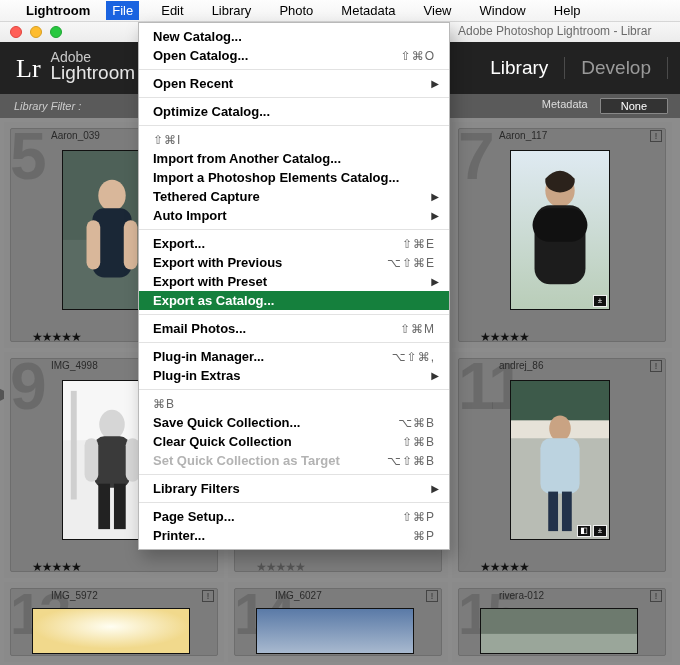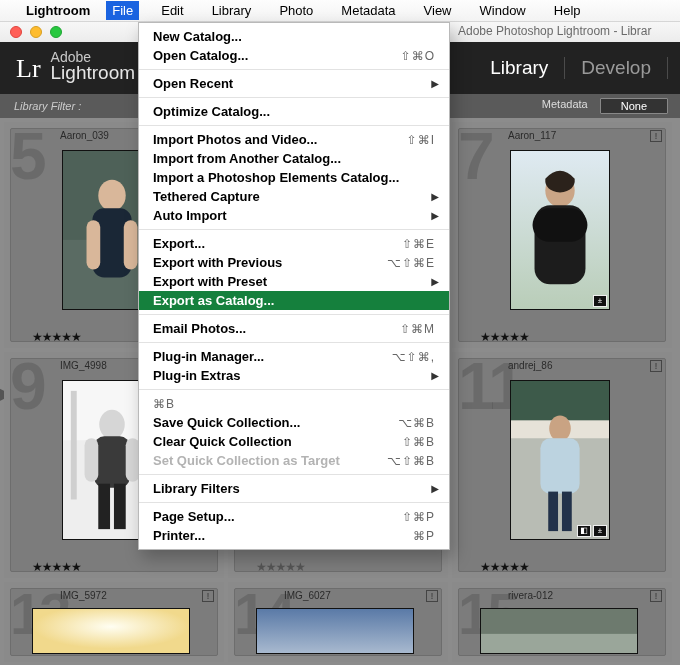--- a/index.html
+++ b/index.html
@@ -38,21 +38,21 @@
   .filter-bar .right { margin-left:auto; display:flex; gap:12px; margin-right:12px; }
   .filter-bar .pill { background:#4b4b4b; padding:1px 20px; border-radius:1px; font-size:11px; }
   .filter-bar .pill.active { background:#333; color:#fff; border:1px solid #888; }
 
   
   .grid-area { position:relative; height:547px; background:#8c8c8c; overflow:hidden; }
   .grid { display:flex; flex-wrap:wrap; padding:4px 4px; gap:4px; }
   .cell { width:220px; height:226px; background:#8a8a8a; position:relative; }
   .cell-inner { position:absolute; left:6px; right:6px; top:6px; bottom:6px; background:#7c7c7c; border:1px solid #6d6d6d; border-radius:2px; }
   .cell .bignum { position:absolute; left:6px; top:-4px; font-size:66px; font-weight:700; color:rgba(0,0,0,.14); letter-spacing:-3px; }
-  .cell .fname { position:absolute; left:56px; top:8px; font-size:10px; color:#2a2a2a; }
+  .cell .fname { position:absolute; left:47px; top:8px; font-size:10px; color:#2a2a2a; }
   .cell .badge-flag { position:absolute; right:10px; top:8px; width:12px; height:12px; border:1px solid #444; font-size:9px; line-height:10px; text-align:center; color:#333; }
   .cell .thumb { position:absolute; left:28px; top:28px; width:158px; height:160px; background:#666; border:1px solid #111; display:flex; align-items:center; justify-content:center; overflow:hidden; }
   .cell .thumb.narrow { left:58px; width:100px; }
   .cell .stars { position:absolute; left:28px; bottom:4px; font-size:12px; color:#111; letter-spacing:-1px; }
   .cell .stars.gray { color:#555; }
   .cell .thumb .corner { position:absolute; right:2px; bottom:2px; display:flex; gap:2px; }
   .cell .thumb .corner span { width:14px; height:12px; background:#111; border:1px solid #eee; font-size:8px; color:#fff; text-align:center; line-height:10px; }
   .grid-area .left-arrow { position:absolute; left:0; top:260px; width:12px; height:30px; display:flex; align-items:center; justify-content:center; color:#555; }
   .cell.short { height:80px; }
   .cell.short .thumb { height:46px; top:26px; }
@@ -294,21 +294,20 @@
     <div class="row">
       <span class="label">Open Recent</span>
       <span class="sub">▶</span>
     </div>
     <hr>
     <div class="row">
       <span class="label">Optimize Catalog...</span>
     </div>
     <hr>
     <div class="row">
-      <span class="label">Import Photos and Video...</span>
       <span class="short">⇧⌘I</span>
     </div>
     <div class="row">
       <span class="label">Import from Another Catalog...</span>
     </div>
     <div class="row">
       <span class="label">Import a Photoshop Elements Catalog...</span>
     </div>
     <div class="row">
       <span class="label">Tethered Capture</span>

